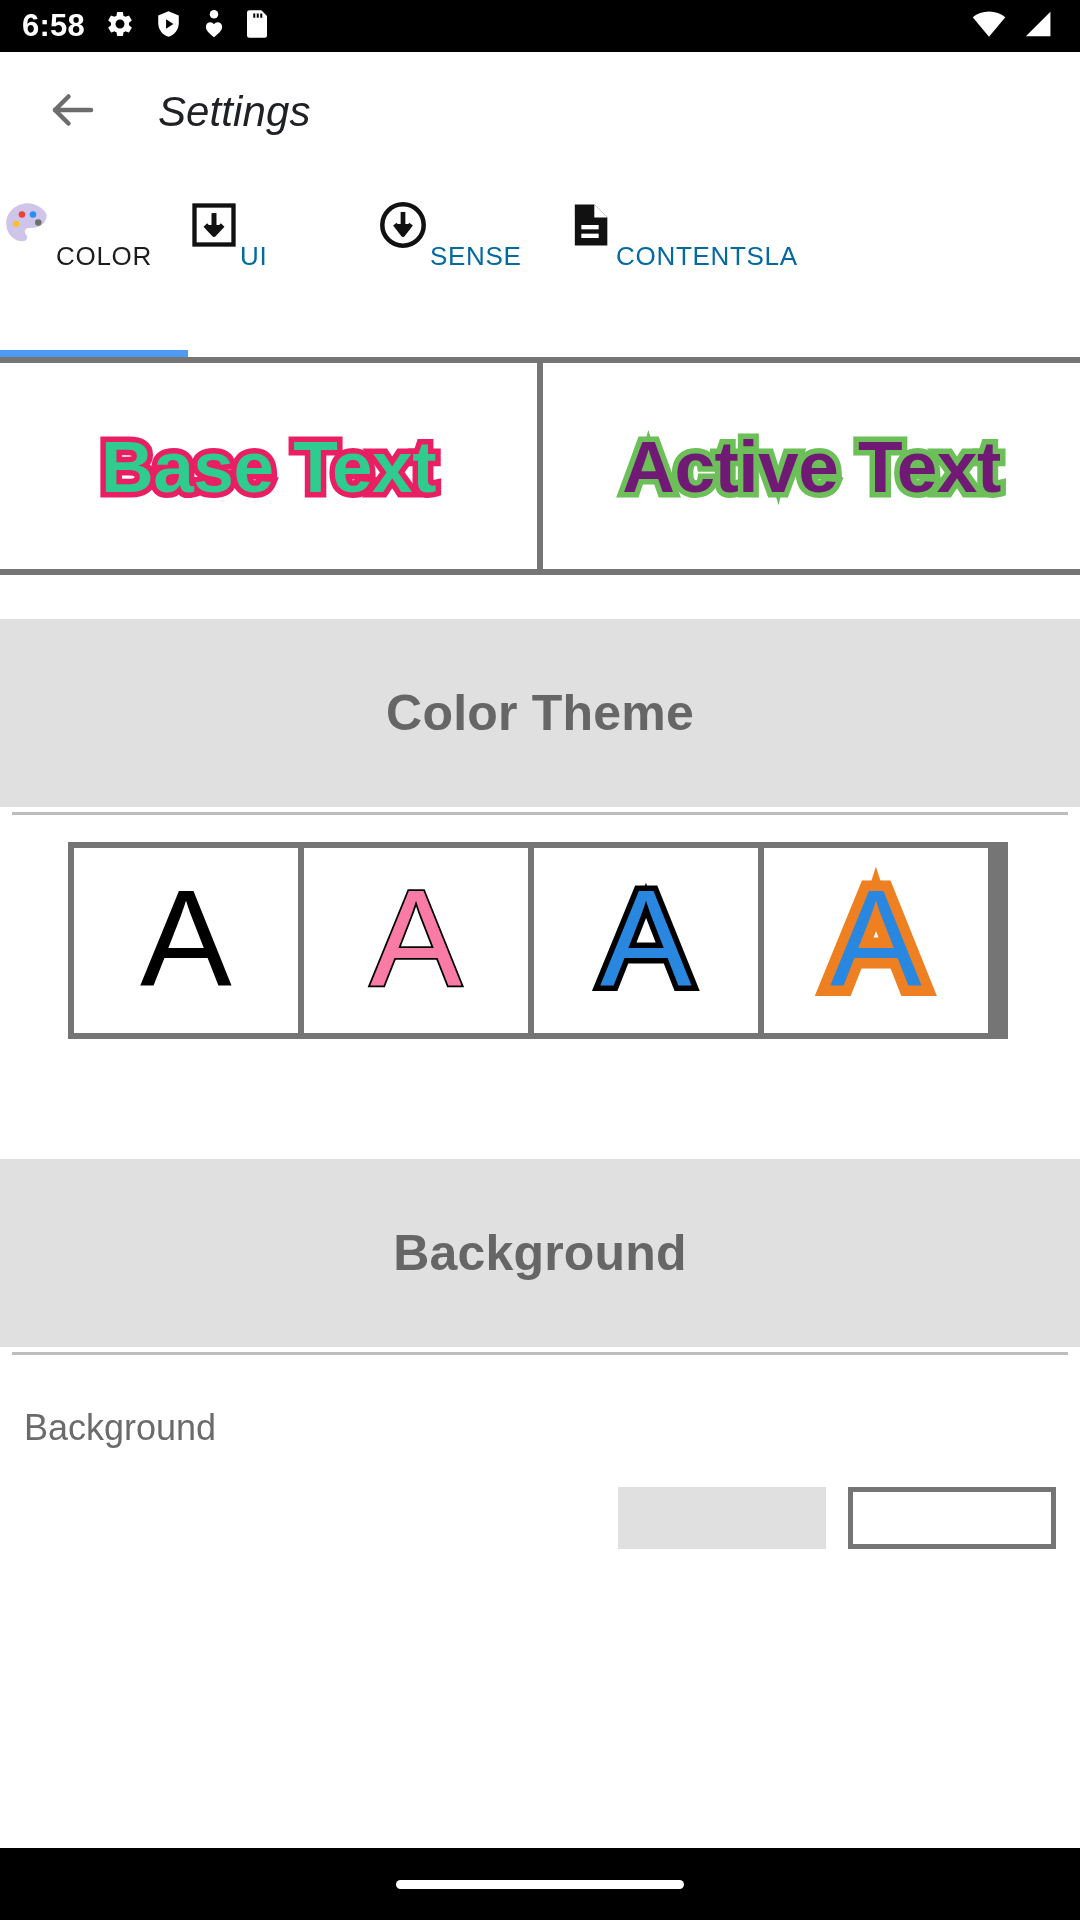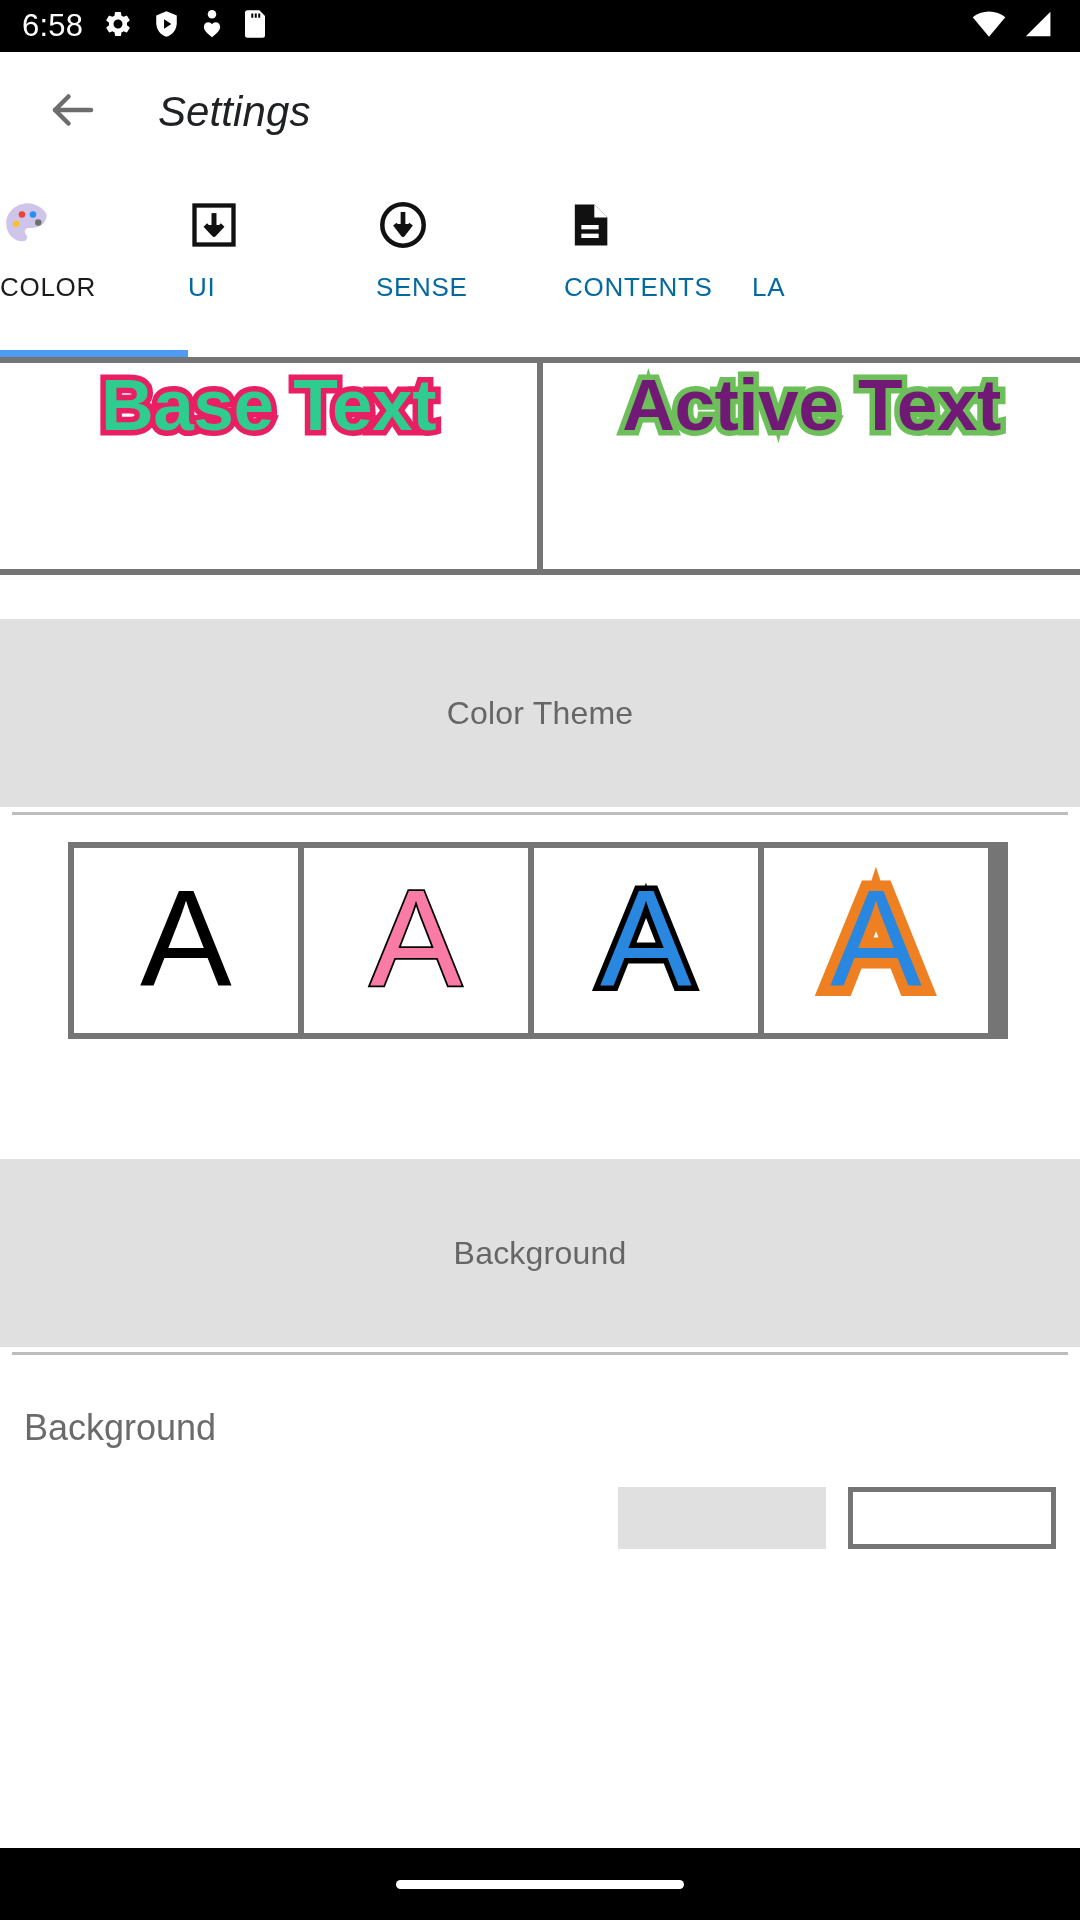--- a/index.html
+++ b/index.html
@@ -19,20 +19,21 @@
     align-items:center;
     padding:0 22px;
     position:relative;
   }
   .status-time{
     color:#ffffff;
     font-size:31px;
     letter-spacing:0.2px;
     margin-right:20px;
     font-family:"Liberation Sans", sans-serif;
+    font-weight:bold;
   }
   .status-left-icons{ display:flex; align-items:center; gap:19px; }
   .status-right{ position:absolute; right:28px; top:0; height:52px; display:flex; align-items:center; gap:14px; }
   .sicon{ display:block; }
 
   
   .toolbar{
     height:120px;
     background:#ffffff;
     display:flex;
@@ -63,22 +64,22 @@
   .tabs{
     display:flex;
     align-items:flex-start;
     height:100%;
     padding-left:0px;
   }
   .tab{
     min-width:188px;
     flex:0 0 auto;
     display:flex;
-    flex-direction:column;
-    align-items:flex-start;
+    flex-direction:row;
+    align-items:flex-end;
     padding-top:22px;
     cursor:pointer;
   }
   .tab-icon{
     height:62px;
     display:flex; align-items:center; justify-content:center;
     margin-bottom:16px;
   }
   .tab-label{
     font-size:26px;
@@ -99,20 +100,21 @@
     background:#757575;
     height:218px;
     padding:6px 0px;
     gap:6px;
     align-items:stretch;
   }
   .preview-card{
     flex:1 1 0;
     background:#ffffff;
     display:flex;
+    align-items:center;
     justify-content:center;
     overflow:hidden;
   }
   .preview-text{
     font-size:73px;
     font-weight:bold;
     white-space:nowrap;
     letter-spacing:-0.5px;
   }
   .base-text{
@@ -130,22 +132,22 @@
   .section-gap{ height:44px; background:#ffffff; }
   .section-header{
     background:#e0e0e0;
     height:188px;
     display:flex;
     align-items:center;
     justify-content:center;
     position:relative;
   }
   .section-header-text{
-    font-size:32px;
-    font-weight:normal;
+    font-size:50px;
+    font-weight:bold;
     color:#666666;
     letter-spacing:0.2px;
   }
   .section-rule{
     height:3px;
     background:#bdbdbd;
     margin:5px 12px 0 12px;
   }
 
   

